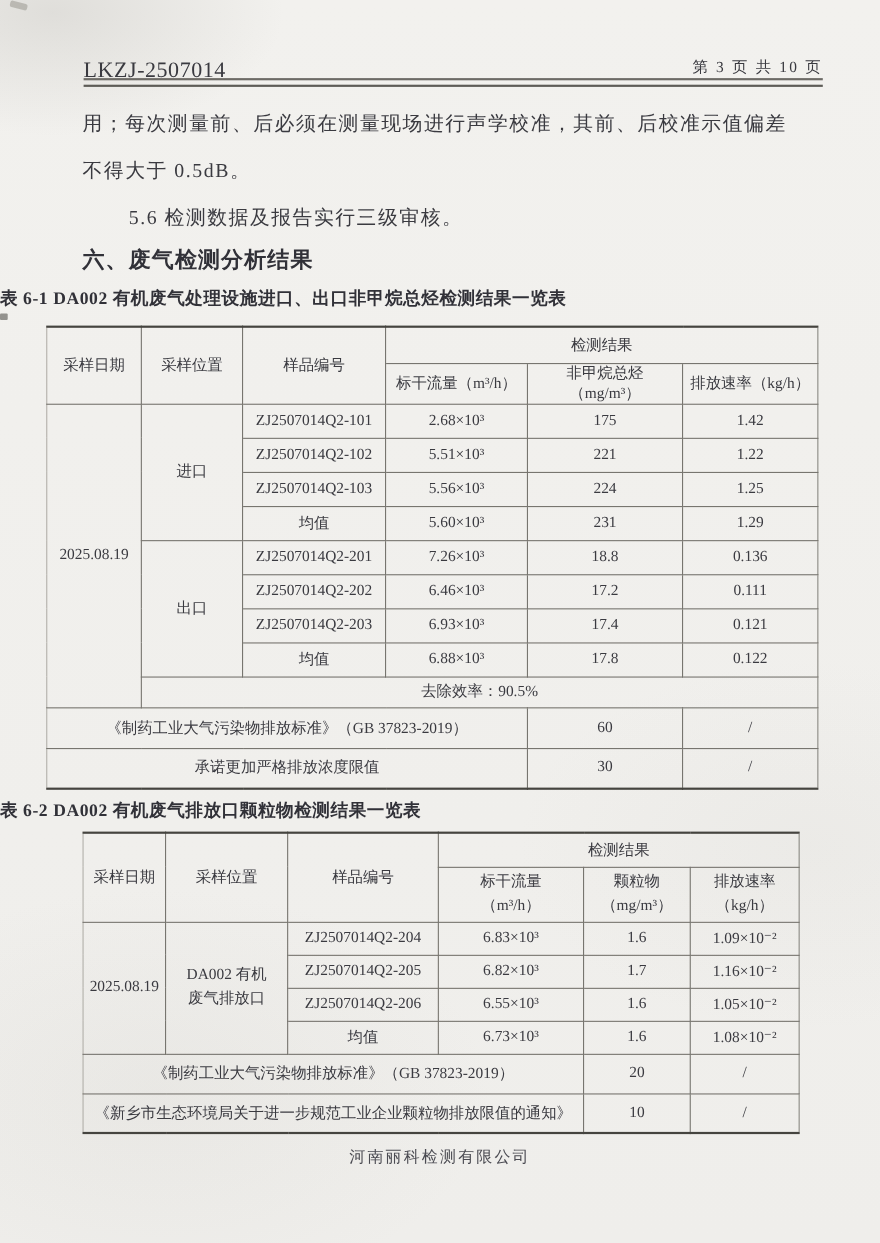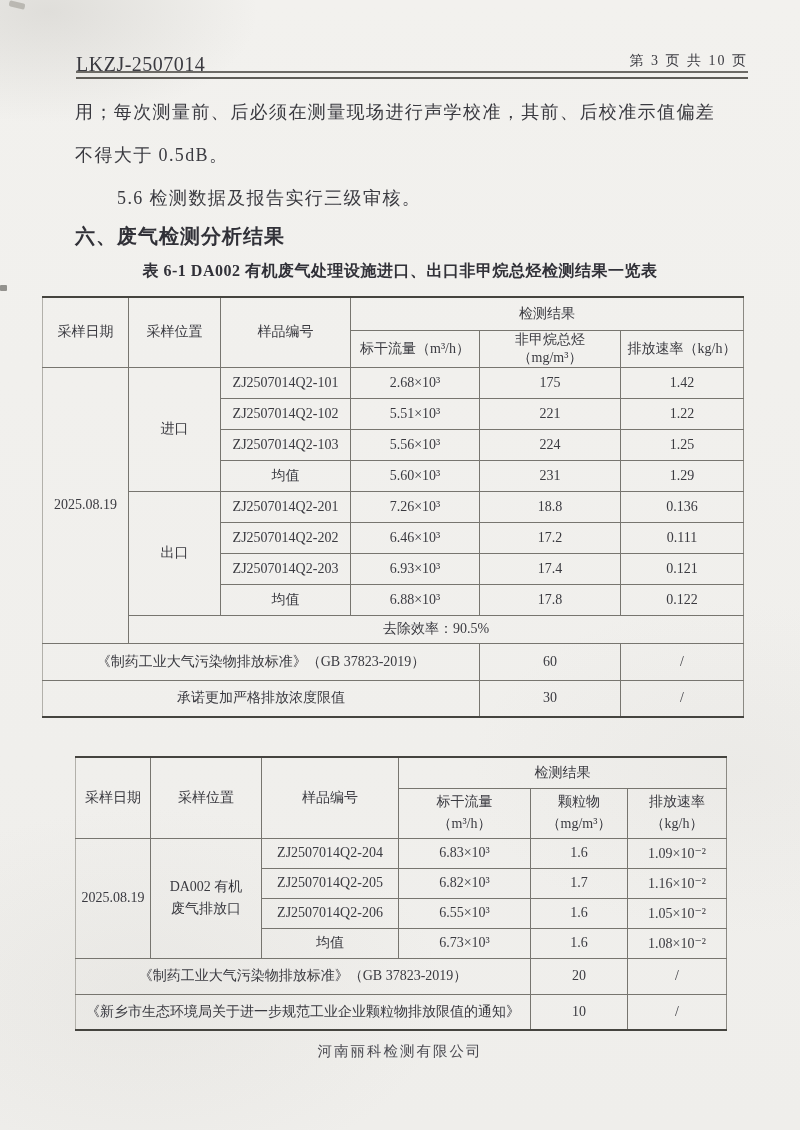--- a/index.html
+++ b/index.html
@@ -18,21 +18,21 @@
   }
   .hdr-left{position:absolute;left:76px;top:53px;font-size:20px;letter-spacing:.5px;}
   .hdr-right{position:absolute;right:52px;top:52px;font-size:14px;letter-spacing:2px;}
   .hdr-rule{position:absolute;left:76px;right:52px;top:71px;height:4px;
     border-top:2px solid #6d6b66;border-bottom:2px solid #5e5c57;}
   .body-line{position:absolute;left:75px;width:660px;font-size:18px;letter-spacing:1.4px;line-height:24px;}
   .l1{top:100px;}
   .l2{top:143px;}
   .l3{top:186px;text-indent:42px;}
   .section-heading{position:absolute;left:75px;top:223px;font-size:20px;font-weight:bold;letter-spacing:1px;color:#313138;}
-  .tbl-title{position:absolute;left:0;width:800px;text-align:center;font-size:16px;font-weight:bold;letter-spacing:.5px;color:#313138;}
+  .tbl-title{position:absolute;left:0;width:800px;font-size:16px;font-weight:bold;letter-spacing:.5px;color:#313138;}
   .t1t{top:261px;}
   .t2t{top:727px;}
 
   table.t{
     position:absolute;
     border-collapse:collapse;
     table-layout:fixed;
     border-top:2.5px solid #45443f;
     border-bottom:2.5px solid #45443f;
     font-size:14px;
@@ -161,20 +161,21 @@
       <td>/</td>
     </tr>
     <tr class="std">
       <td colspan="4">承诺更加严格排放浓度限值</td>
       <td>30</td>
       <td>/</td>
     </tr>
   </tbody>
     </table>
 
+  <div class="tbl-title t2t">表 6-2 DA002 有机废气排放口颗粒物检测结果一览表</div>
 
   <table class="t t2">
     <colgroup>
       <col style="width:75px">
         <col style="width:111px">
         <col style="width:137px">
       <col style="width:132px">
         <col style="width:97px">
         <col style="width:99px">
     </colgroup>

